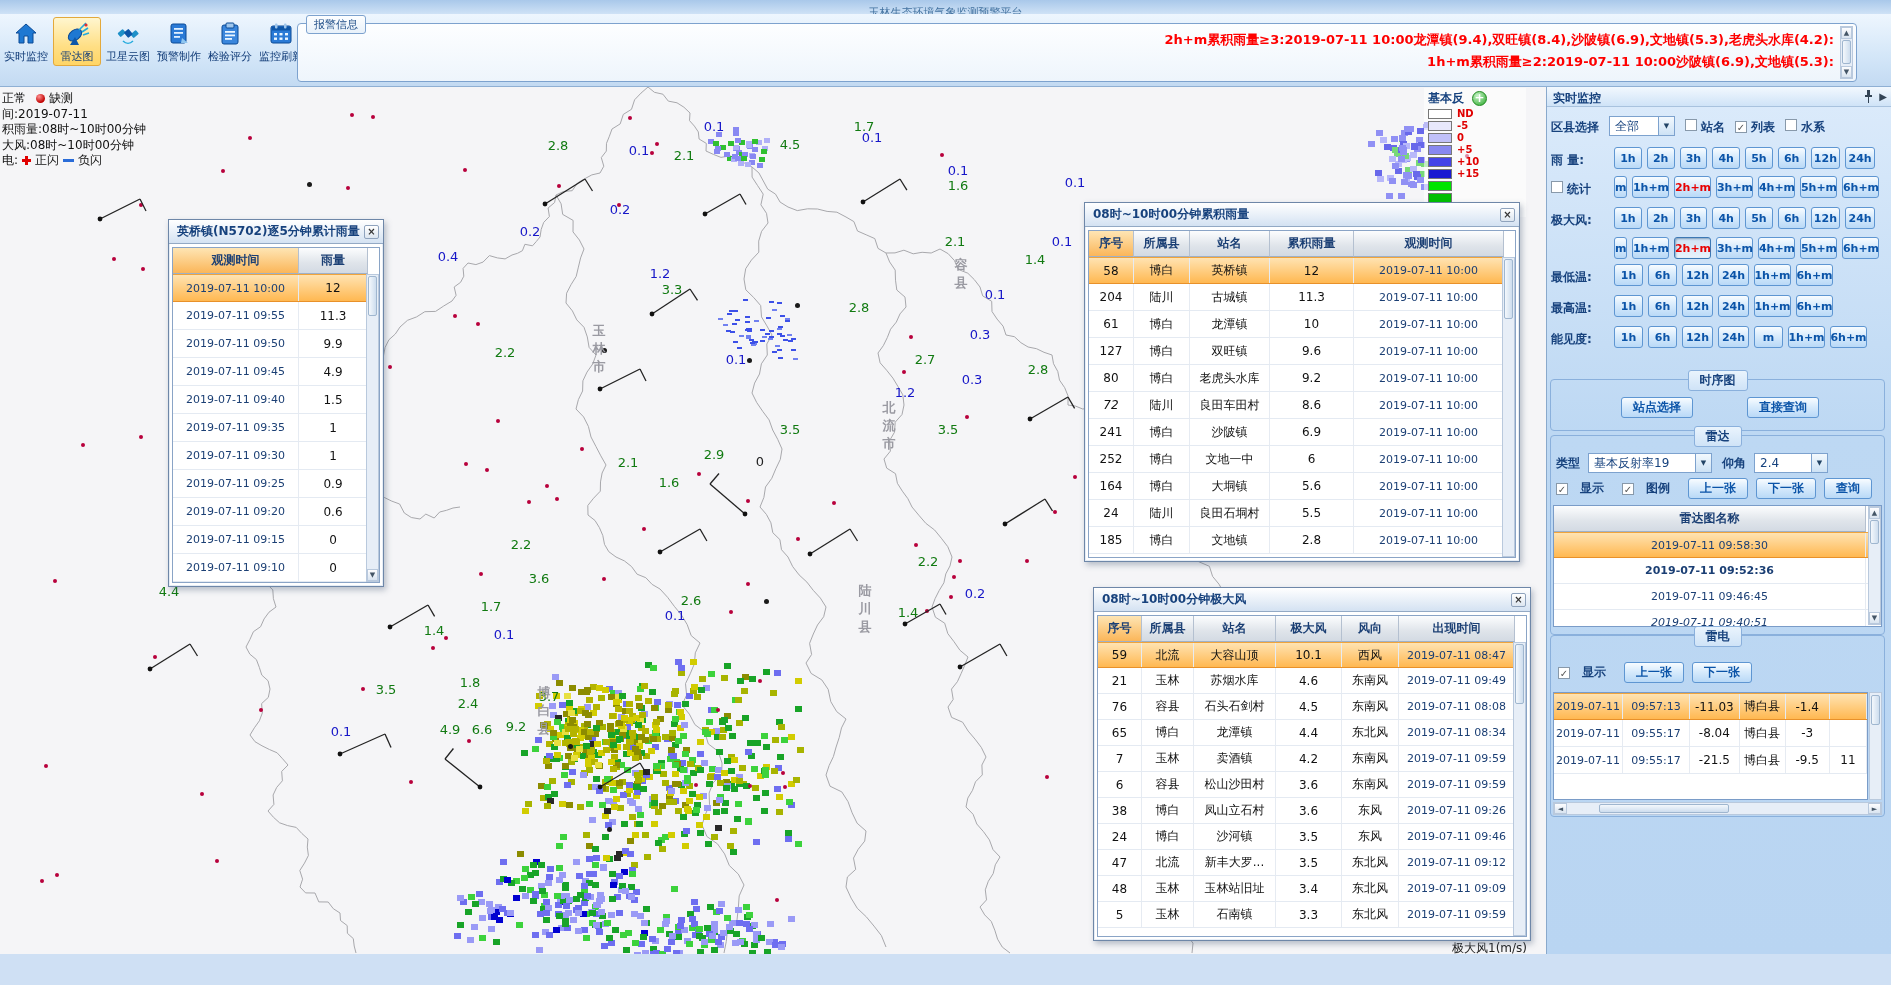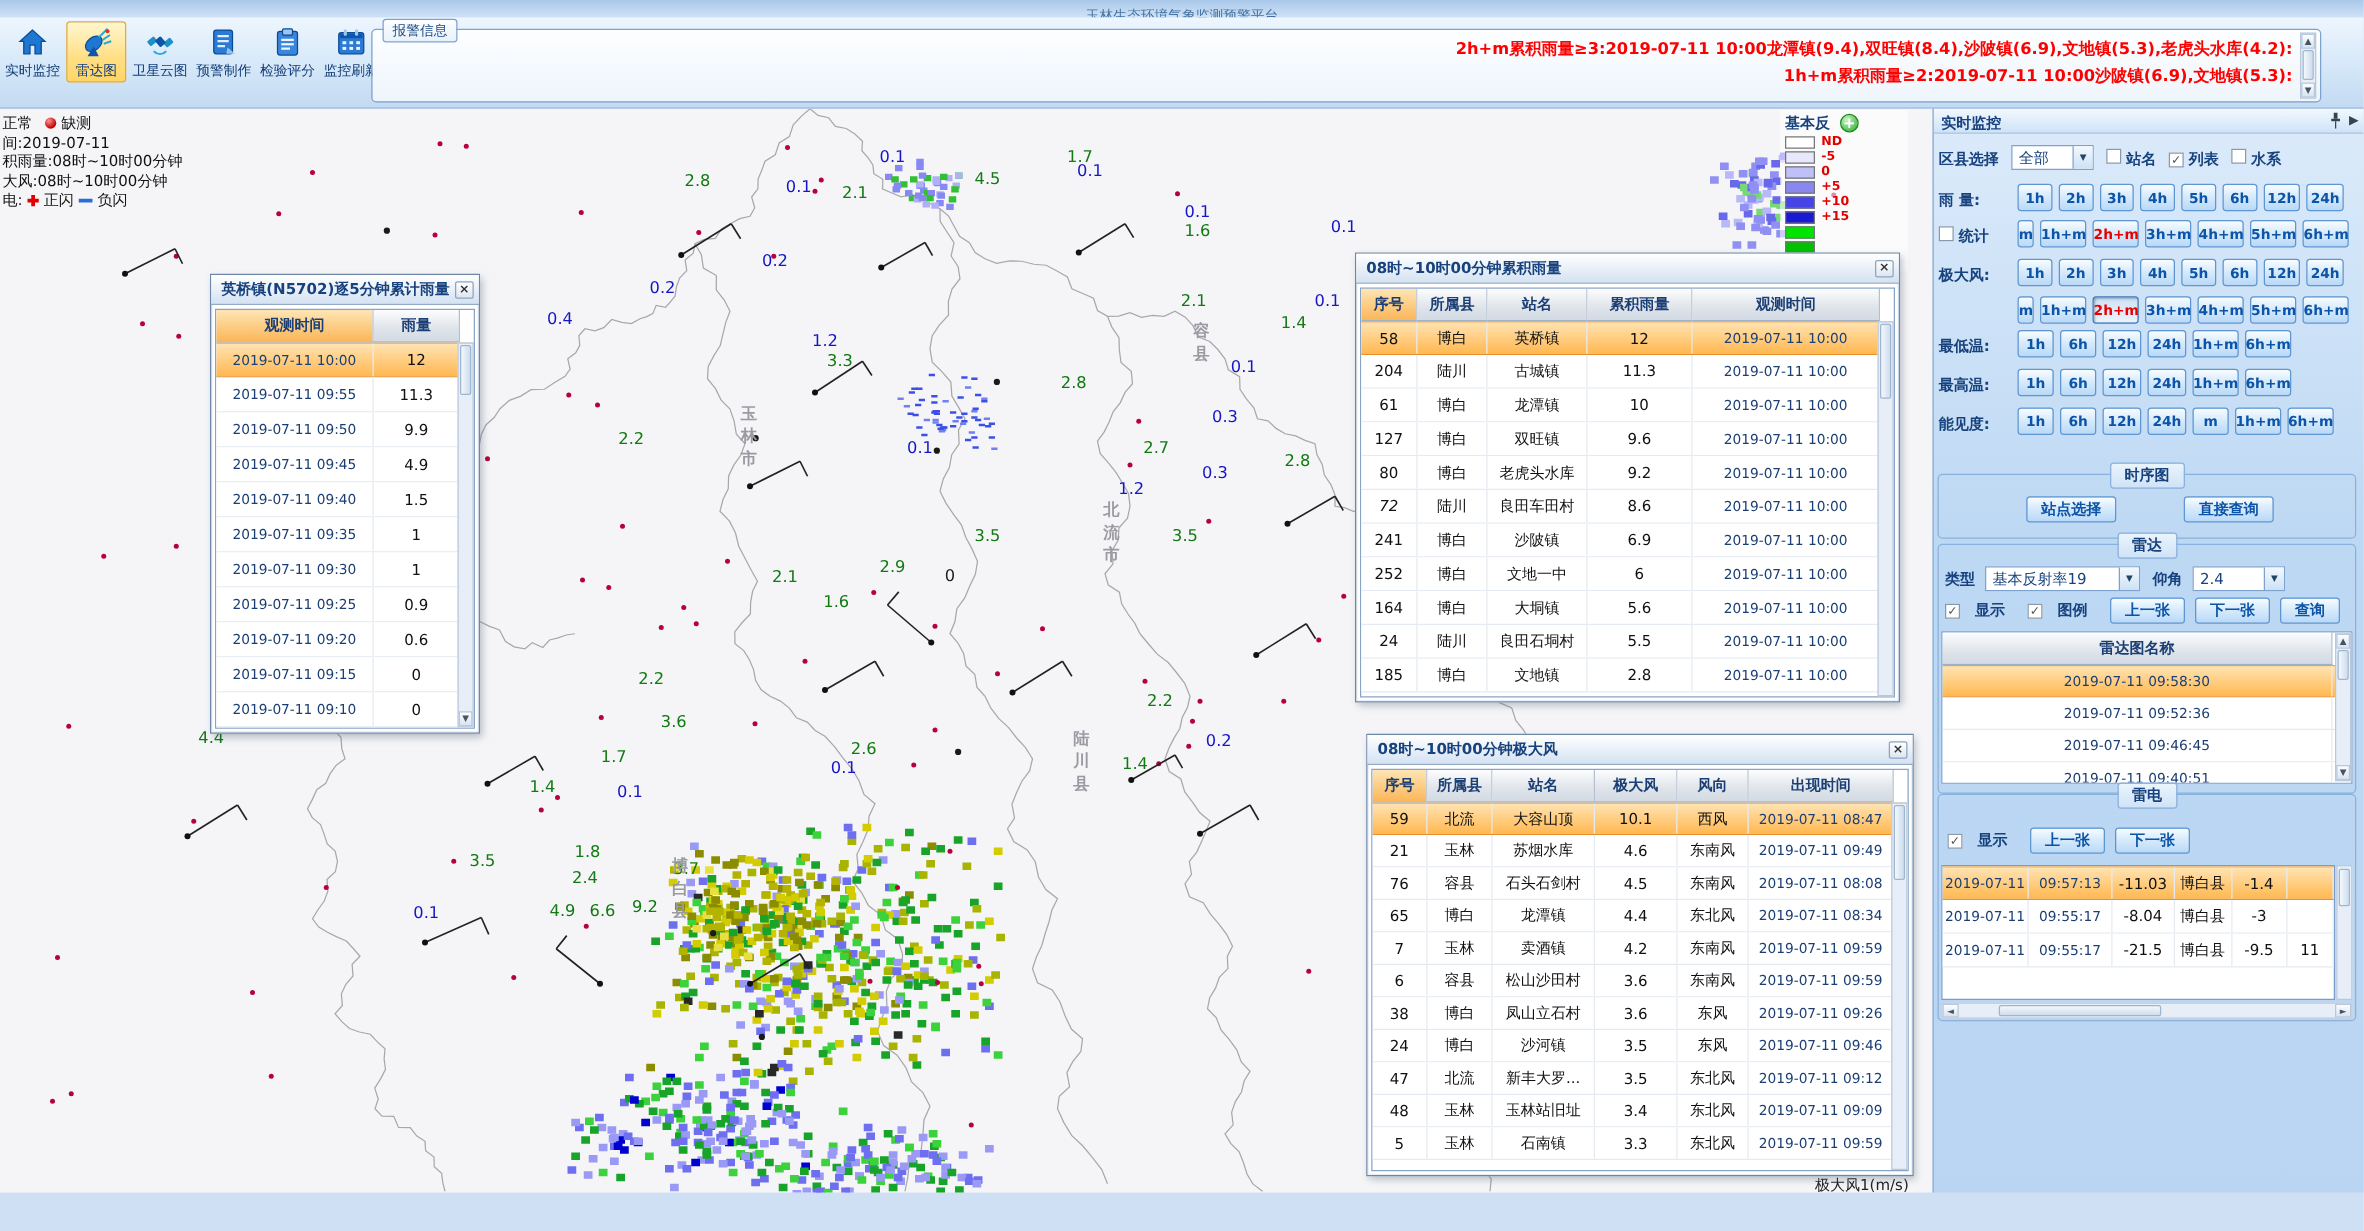--- a/index.html
+++ b/index.html
@@ -1948,26 +1948,26 @@
           </div>
         <div class="sb-list gtable" style="left:2px;right:2px;top:69px;height:122px">
             <div class="thead">
               <div class="th" style="width: 312px;">雷达图名称</div>
             </div>
             <div class="tbody">
               <div class="trow sel" style="height: 26px;">
                 <div class="td time" style="width: 312px;">2019-07-11 09:58:30</div>
               </div>
               <div class="trow" style="height: 26px;">
-                <div class="td time" style="width: 312px;">2019-07-11 09:52:36</div>
+                <div class="td time" style="width: 312px; font-weight: bold;">2019-07-11 09:52:36</div>
               </div>
               <div class="trow" style="height: 26px;">
                 <div class="td time" style="width: 312px;">2019-07-11 09:46:45</div>
               </div>
-              <div class="trow" style="height: 26px;">
+              <div class="trow" style="height: 26px; font-style: italic;">
                 <div class="td time" style="width: 312px;">2019-07-11 09:40:51</div>
               </div>
             </div>
           </div>
         <div class="vsb" style="right:3px;top:70px;height:119px">
           <div class="up">▲</div>
           <div class="thumb"></div>
           <div class="dn">▼</div>
         </div>
       </div>

